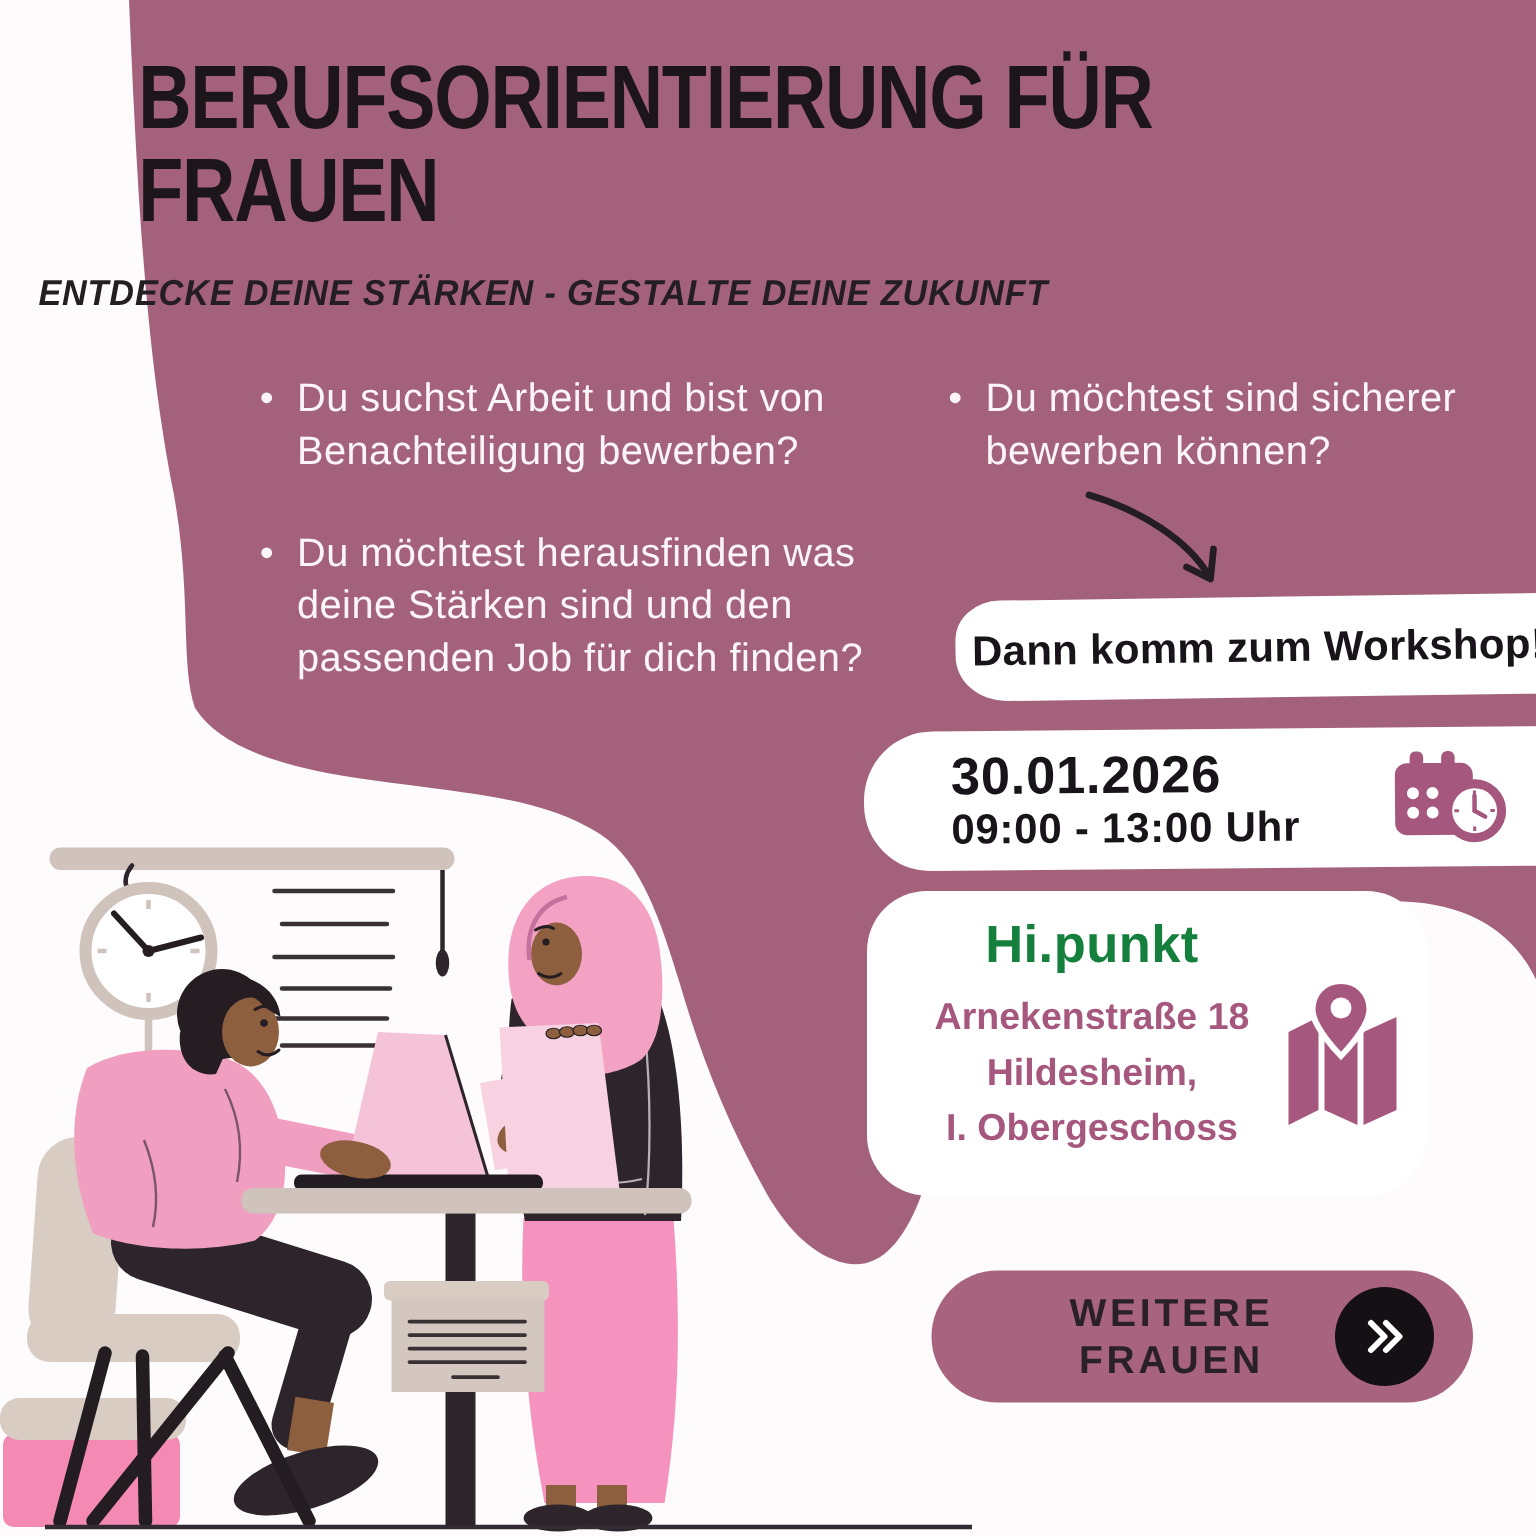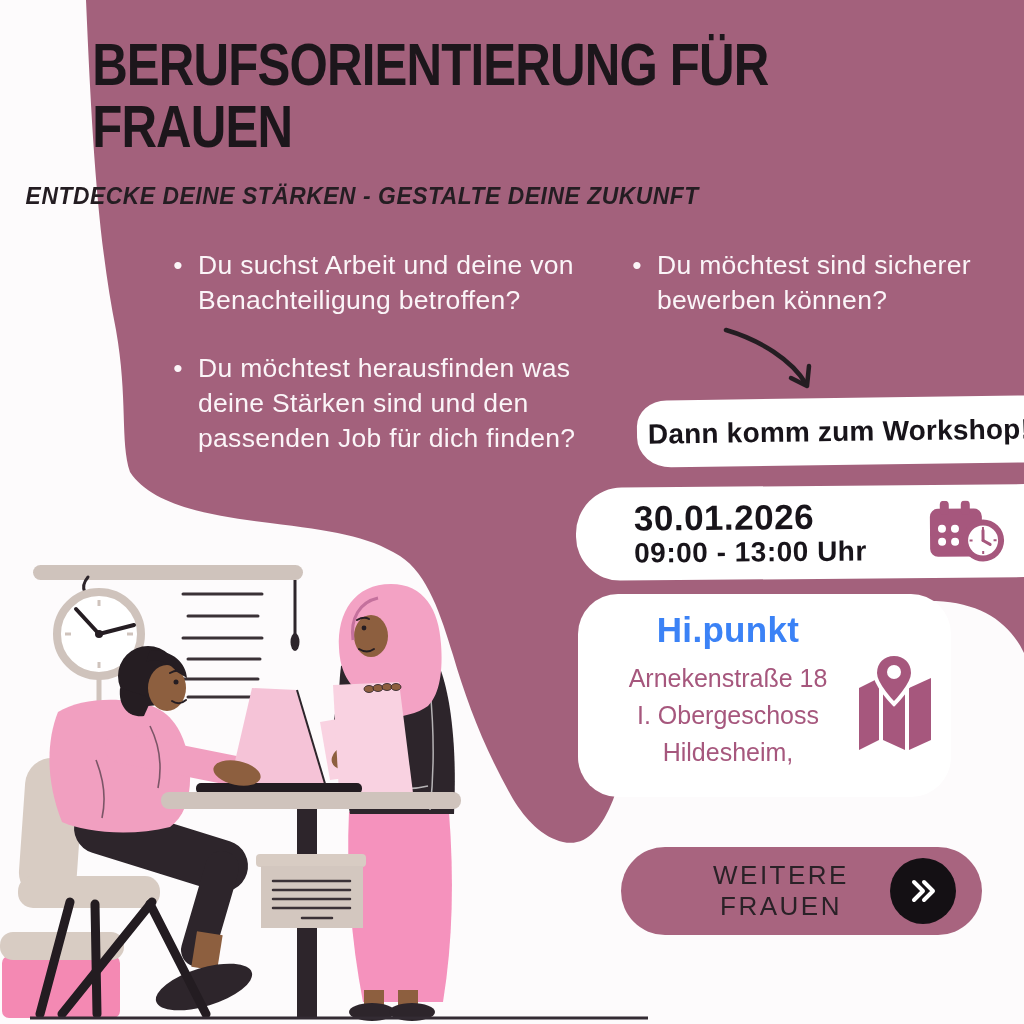--- a/index.html
+++ b/index.html
@@ -45,32 +45,32 @@
   .date-block{padding-left:58px;color:#18141a;}
   .date-line{font-size:35px;font-weight:900;line-height:38px;letter-spacing:.5px;}
   .time-line{font-size:28px;font-weight:900;line-height:32px;letter-spacing:.5px;}
   .cal-icon{margin-left:auto;margin-right:30px;}
 
   .venue-card{
     left:578px;top:594px;width:373px;height:203px;background:#ffffff;
     border-radius:40px;
   }
   .venue-text{position:absolute;left:28px;top:16px;width:244px;text-align:center;}
-  .venue-name{font-size:35px;font-weight:900;color:#3b82f6;letter-spacing:.3px;}
-  .venue-addr{margin-top:10px;font-size:25px;font-weight:400;color:#a6577d;line-height:37px;}
+  .venue-name{font-size:35px;font-weight:900;color:#15803d;letter-spacing:.3px;}
+  .venue-addr{margin-top:10px;font-size:25px;font-weight:700;color:#a6577d;line-height:37px;}
   .map-icon{position:absolute;right:18px;top:58px;}
 
   
   .info-button{
     left:621px;top:847px;width:361px;height:88px;background:#a8647f;
     border-radius:44px;cursor:pointer;
   }
   .info-label{
     position:absolute;left:52px;top:50%;transform:translateY(-50%);width:216px;
-    text-align:center;font-size:26px;font-weight:400;letter-spacing:2.5px;
+    text-align:center;font-size:26px;font-weight:700;letter-spacing:2.5px;
     color:#2a2127;line-height:31px;
   }
   .info-circle{
     position:absolute;right:26px;top:50%;transform:translateY(-50%);
     width:66px;height:66px;border-radius:50%;background:#141014;
     display:flex;align-items:center;justify-content:center;
   }
 </style>
 </head>
 <body>
@@ -98,21 +98,21 @@
     <div class="title">
       <div>BERUFSORIENTIERUNG FÜR</div>
       <div>FRAUEN</div>
     </div>
     <div class="subtitle">ENTDECKE DEINE STÄRKEN - GESTALTE DEINE ZUKUNFT</div>
   </div>
 
   <div class="abs bullets bullets-left">
     <div class="item">
       <span class="dot">•</span>
-      <span>Du suchst Arbeit und deine von Benachteiligung betroffen?</span>
+      <span>Du suchst Arbeit und bist von Benachteiligung bewerben?</span>
     </div>
     <div class="item">
       <span class="dot">•</span>
       <span>Du möchtest herausfinden was deine Stärken sind und den passenden Job für dich finden?</span>
     </div>
   </div>
 
   <div class="abs bullets bullets-right">
     <div class="item">
       <span class="dot">•</span>
@@ -153,22 +153,22 @@
           <line x1="65.5" y1="40" x2="68.5" y2="40"></line>
       </g>
     </svg>
   </div>
 
   <div class="abs venue-card">
     <div class="venue-text">
       <div class="venue-name">Hi.punkt</div>
       <div class="venue-addr">
         <div>Arnekenstraße 18</div>
+        <div>Hildesheim,</div>
         <div>I. Obergeschoss</div>
-        <div>Hildesheim,</div>
       </div>
     </div>
     <svg class="map-icon" width="76" height="100" viewBox="0 0 76 100">
       <path d="M 2 36 L 22 26 L 22 88 L 2 98 Z" fill="#a6577d"></path>
       <path d="M 26 26 L 48 36 L 48 98 L 26 88 Z" fill="#a6577d"></path>
       <path d="M 52 36 L 74 26 L 74 88 L 52 98 Z" fill="#a6577d"></path>
       <path d="M 37 2 C 26 2 18 10 18 21 C 18 33 37 52 37 52 C 37 52 56 33 56 21 C 56 10 48 2 37 2 Z" fill="#a6577d" stroke="#ffffff" stroke-width="4"></path>
       <circle cx="37" cy="20" r="7" fill="#ffffff"></circle>
     </svg>
   </div>

